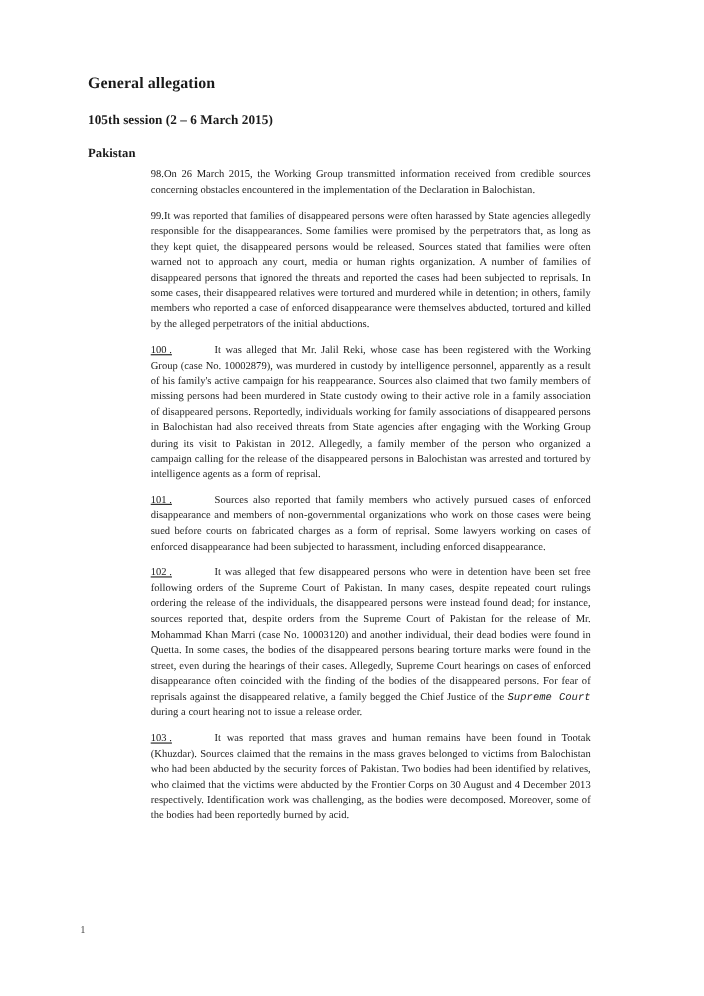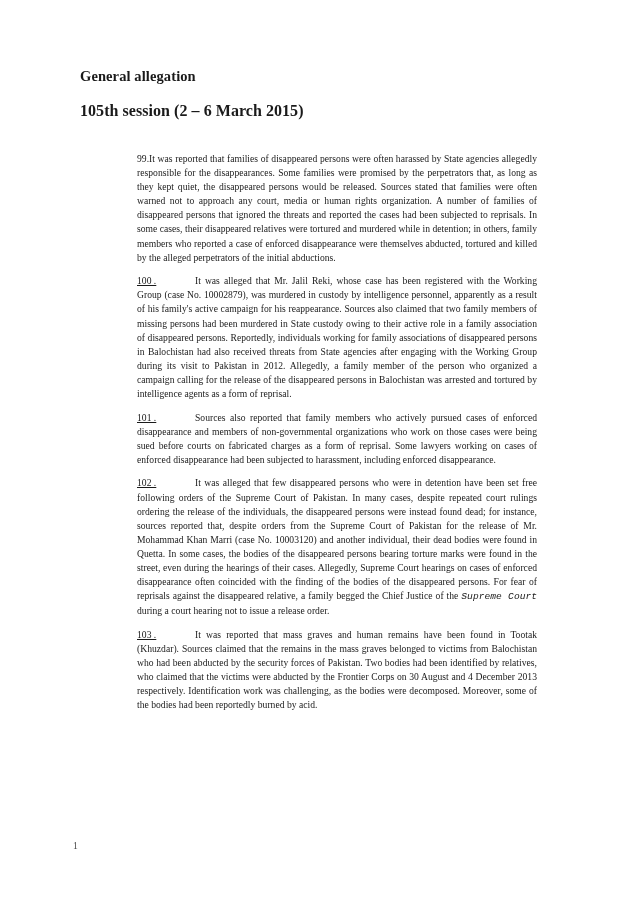--- a/index.html
+++ b/index.html
@@ -27,21 +27,21 @@
     top: 68px;
     width: 460px;
   }
   h1.doc-title {
     font-size: 14.5px;
     font-weight: bold;
     margin: 0 0 17px 0;
     letter-spacing: 0.1px;
   }
   h2.doc-session {
-    font-size: 16px;
+    font-size: 12px;
     font-weight: bold;
     margin: 0 0 17px 0;
     letter-spacing: 0.05px;
   }
   h3.doc-country {
     font-size: 11.5px;
     font-weight: bold;
     margin: 0;
     letter-spacing: 0.05px;
   }
@@ -84,23 +84,25 @@
   }
 </style>
 </head>
 <body>
 
 <div class="page">
 
   <div class="heading-block">
     <h1 class="doc-title">General allegation</h1>
     <h2 class="doc-session">105th session (2 – 6 March 2015)</h2>
+    <h3 class="doc-country">Pakistan</h3>
   </div>
 
   <div class="body-block" id="body-block">
+      <p class="para"><span class="num-space">98. </span><span>On 26 March 2015, the Working Group transmitted information received from credible sources concerning obstacles encountered in the implementation of the Declaration in Balochistan.</span></p>
       <p class="para"><span class="num-space">99. </span><span>It was reported that families of disappeared persons were often harassed by State agencies allegedly responsible for the disappearances. Some families were promised by the perpetrators that, as long as they kept quiet, the disappeared persons would be released. Sources stated that families were often warned not to approach any court, media or human rights organization. A number of families of disappeared persons that ignored the threats and reported the cases had been subjected to reprisals. In some cases, their disappeared relatives were tortured and murdered while in detention; in others, family members who reported a case of enforced disappearance were themselves abducted, tortured and killed by the alleged perpetrators of the initial abductions.</span></p>
       <p class="para"><span class="num-tab">100 .</span><span>It was alleged that Mr. Jalil Reki, whose case has been registered with the Working Group (case No. 10002879), was murdered in custody by intelligence personnel, apparently as a result of his family's active campaign for his reappearance. Sources also claimed that two family members of missing persons had been murdered in State custody owing to their active role in a family association of disappeared persons. Reportedly, individuals working for family associations of disappeared persons in Balochistan had also received threats from State agencies after engaging with the Working Group during its visit to Pakistan in 2012. Allegedly, a family member of the person who organized a campaign calling for the release of the disappeared persons in Balochistan was arrested and tortured by intelligence agents as a form of reprisal.</span></p>
       <p class="para"><span class="num-tab">101 .</span><span>Sources also reported that family members who actively pursued cases of enforced disappearance and members of non-governmental organizations who work on those cases were being sued before courts on fabricated charges as a form of reprisal. Some lawyers working on cases of enforced disappearance had been subjected to harassment, including enforced disappearance.</span></p>
       <p class="para"><span class="num-tab">102 .</span><span>It was alleged that few disappeared persons who were in detention have been set free following orders of the Supreme Court of Pakistan. In many cases, despite repeated court rulings ordering the release of the individuals, the disappeared persons were instead found dead; for instance, sources reported that, despite orders from the Supreme Court of Pakistan for the release of Mr. Mohammad Khan Marri (case No. 10003120) and another individual, their dead bodies were found in Quetta. In some cases, the bodies of the disappeared persons bearing torture marks were found in the street, even during the hearings of their cases. Allegedly, Supreme Court hearings on cases of enforced disappearance often coincided with the finding of the bodies of the disappeared persons. For fear of reprisals against the disappeared relative, a family begged the Chief Justice of the </span><span class="it">Supreme Court</span><span> during a court hearing not to issue a release order.</span></p>
       <p class="para"><span class="num-tab">103 .</span><span>It was reported that mass graves and human remains have been found in Tootak (Khuzdar). Sources claimed that the remains in the mass graves belonged to victims from Balochistan who had been abducted by the security forces of Pakistan. Two bodies had been identified by relatives, who claimed that the victims were abducted by the Frontier Corps on 30 August and 4 December 2013 respectively. Identification work was challenging, as the bodies were decomposed. Moreover, some of the bodies had been reportedly burned by acid.</span></p>
     </div>
 
   <div class="page-number">1</div>
 
 </div>

